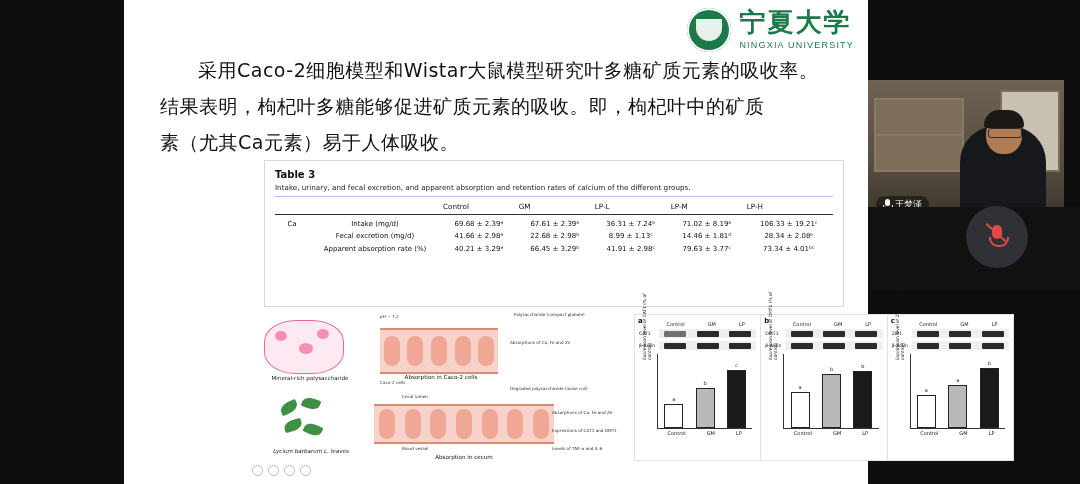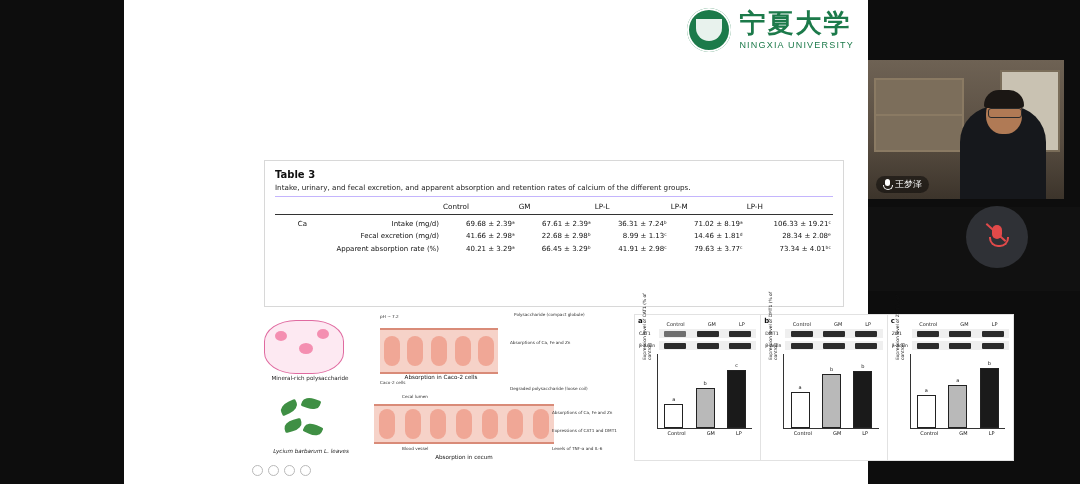--- a/index.html
+++ b/index.html
@@ -9,35 +9,35 @@
   
   .slide{position:absolute;left:124px;top:0;width:744px;height:484px;background:#ffffff;}
   .side-left{position:absolute;left:0;top:0;width:124px;height:484px;background:#0d0d0d;}
   .side-right{position:absolute;left:868px;top:0;width:212px;height:484px;background:#0d0d0d;}
 
   
   .logo{position:absolute;right:14px;top:8px;display:flex;align-items:center;gap:8px;}
   .logo-mark{width:44px;height:44px;border-radius:50%;background:#1c7a4a;position:relative;box-shadow:inset 0 0 0 2px #ffffff;}
   .logo-mark:after{content:"";position:absolute;left:9px;top:11px;width:26px;height:22px;border-radius:0 0 14px 14px;background:#fff;opacity:.9;}
   .logo-text{line-height:1;text-align:left;}
-  .logo-cn{font-family:Liberation Serif, serif;font-size:26px;color:#1c7a4a;font-weight:bold;letter-spacing:2px;}
+  .logo-cn{font-family:Liberation Mono, monospace;font-size:26px;color:#1c7a4a;font-weight:bold;letter-spacing:2px;}
   .logo-en{font-size:9px;color:#1c7a4a;letter-spacing:1.2px;margin-top:4px;}
 
   
   .body-text{position:absolute;left:36px;top:52px;width:672px;font-family:"DejaVu Sans",sans-serif;font-size:19px;color:#111;line-height:36px;letter-spacing:.5px;}
   .body-text p{margin:0;}
   .indent{text-indent:38px;}
 
   
   .table-card{position:absolute;left:140px;top:160px;width:580px;height:147px;background:#fff;border:1px solid #d8d8d8;padding:8px 10px;box-sizing:border-box;}
   .tbl-title{font-family:"DejaVu Sans",sans-serif;font-size:10px;font-weight:bold;color:#111;}
   .tbl-cap{font-family:"DejaVu Sans",sans-serif;font-size:7.2px;color:#222;margin-top:3px;border-bottom:1px solid #c4b5fd;padding-bottom:4px;}
   table.data{width:100%;border-collapse:collapse;font-family:"DejaVu Sans",sans-serif;font-size:7px;color:#111;margin-top:2px;}
   table.data th{font-weight:normal;text-align:left;padding:3px 2px;border-bottom:1px solid #333;font-size:7.2px;}
-  table.data td{padding:2.2px 2px;text-align:right;}
+  table.data td{padding:2.2px 2px;text-align:center;}
   table.data tr.first td{padding-top:5px;}
   .col-lbl{width:30px;}
   .col-item{width:128px;}
 
   
   .fig-wrap{position:absolute;left:128px;top:310px;width:740px;height:168px;}
   .fig-left{position:absolute;left:0;top:0;width:372px;height:168px;background:#fff;}
   .fig-right{position:absolute;left:382px;top:4px;width:378px;height:145px;background:#fff;border:1px solid #e2e2e2;display:flex;}
   .wb-panel{flex:1;border-right:1px solid #e2e2e2;padding:4px 4px 2px 4px;box-sizing:border-box;position:relative;}
   .wb-panel:last-child{border-right:none;}
@@ -68,21 +68,21 @@
   .villi{position:absolute;left:0;top:0;width:100%;height:100%;display:flex;justify-content:space-around;align-items:center;}
   .villus{width:16px;height:30px;background:#f0a796;border-radius:8px;}
   .cap-a{position:absolute;left:124px;top:64px;width:130px;text-align:center;font-size:5.6px;color:#111;font-family:"DejaVu Sans",sans-serif;}
   .cecum{position:absolute;left:122px;top:84px;width:180px;height:56px;}
   .cecum-wall{position:absolute;left:0;top:10px;width:180px;height:36px;background:#f6d2c8;border-top:2px solid #d98b78;border-bottom:2px solid #d98b78;}
   .cap-b{position:absolute;left:122px;top:144px;width:180px;text-align:center;font-size:5.6px;color:#111;font-family:"DejaVu Sans",sans-serif;}
   .tinytxt{position:absolute;font-size:4.2px;color:#333;font-family:"DejaVu Sans",sans-serif;}
   .pinkblob{position:absolute;background:#f48fb1;border-radius:50%;}
 
   
-  .video{position:absolute;left:868px;top:60px;width:196px;height:139px;background:#ef4444;overflow:hidden;}
+  .video{position:absolute;left:868px;top:80px;width:196px;height:139px;background:#ef4444;overflow:hidden;}
   .vid-bg{position:absolute;inset:0;background:linear-gradient(180deg,#6e6254 0%,#574c40 60%,#3c342b 100%);}
   .shelf{position:absolute;left:6px;top:18px;width:86px;height:70px;border:2px solid #8a7a63;background:#7c6e5b;}
   .shelf:after{content:"";position:absolute;left:0;top:34px;width:100%;height:2px;background:#8a7a63;}
   .win{position:absolute;right:4px;top:10px;width:56px;height:78px;background:#c9c2b2;border:2px solid #7a6d59;}
   .person{position:absolute;left:92px;top:46px;width:86px;height:93px;background:#16181c;border-radius:36px 36px 0 0;}
   .head{position:absolute;left:118px;top:34px;width:36px;height:40px;background:#b07a55;border-radius:50% 50% 45% 45%;}
   .hair{position:absolute;left:116px;top:30px;width:40px;height:18px;background:#1b1714;border-radius:20px 20px 4px 4px;}
   .glasses{position:absolute;left:120px;top:48px;width:32px;height:8px;border:1px solid #2b2b2b;border-radius:3px;}
   .name-pill{position:absolute;left:8px;bottom:6px;display:flex;align-items:center;gap:4px;background:rgba(0,0,0,.45);border-radius:10px;padding:2px 7px;}
   .mic-ico{width:8px;height:11px;position:relative;}
@@ -111,20 +111,25 @@
   <div class="slide">
 
     <div class="logo">
       <div class="logo-mark"></div>
       <div class="logo-text">
         <div class="logo-cn">宁夏大学</div>
         <div class="logo-en">NINGXIA UNIVERSITY</div>
       </div>
     </div>
 
+    <div class="body-text">
+      <p class="indent">采用Caco-2细胞模型和Wistar大鼠模型研究叶多糖矿质元素的吸收率。</p>
+      <p>结果表明，枸杞叶多糖能够促进矿质元素的吸收。即，枸杞叶中的矿质</p>
+      <p>素（尤其Ca元素）易于人体吸收。</p>
+    </div>
 
     <div class="table-card">
       <div class="tbl-title">Table 3</div>
       <div class="tbl-cap">Intake, urinary, and fecal excretion, and apparent absorption and retention rates of calcium of the different groups.</div>
       <table class="data">
         <thead>
           <tr>
             <th class="col-lbl"></th>
             <th class="col-item"></th>
             <th>Control</th>

